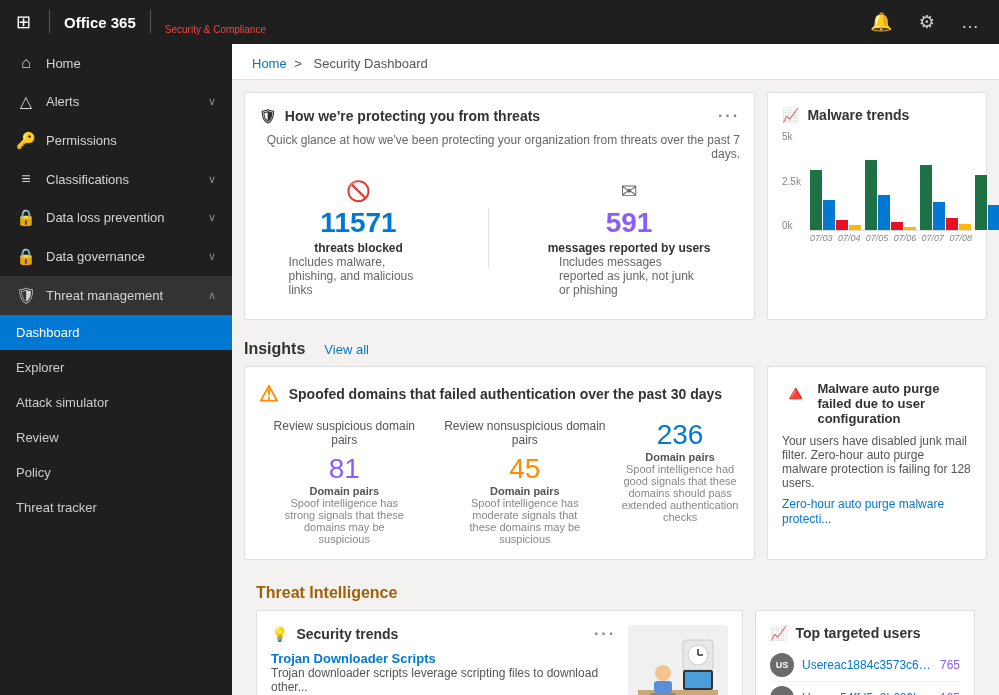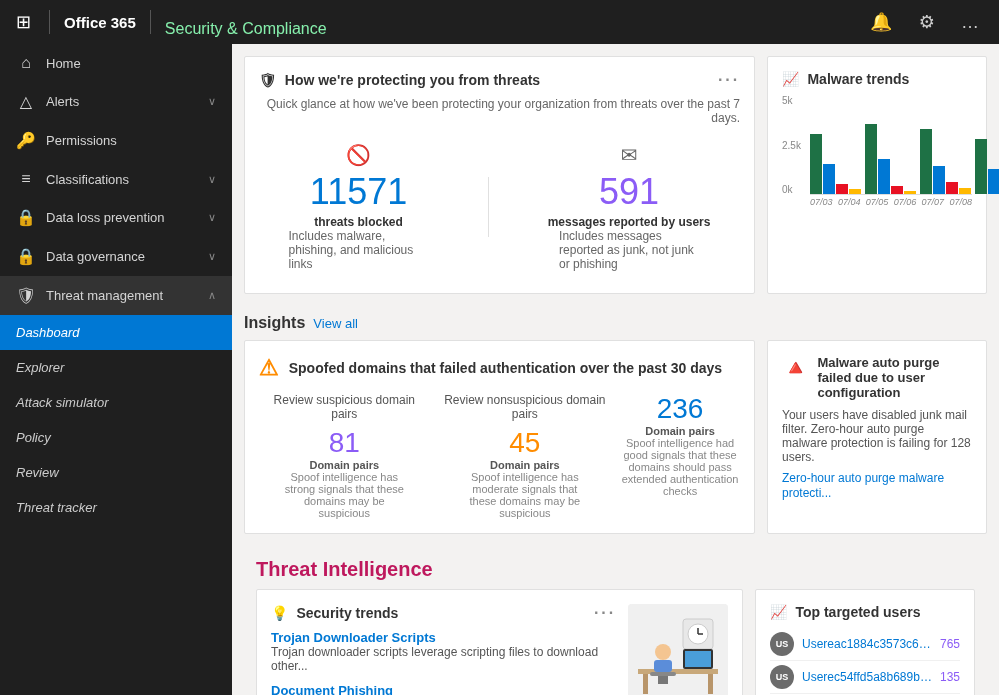--- a/index.html
+++ b/index.html
@@ -3,32 +3,32 @@
   <meta charset="utf-8">
   <style>
     * { box-sizing: border-box; margin: 0; padding: 0; }
     body { font-family: 'Segoe UI', Arial, sans-serif; font-size: 13px; background: #f3f2f1; color: #333; display: flex; flex-direction: column; height: 695px; overflow: hidden; }
 
     
     .topbar { height: 44px; background: #1f1f1f; display: flex; align-items: center; padding: 0 12px; gap: 10px; flex-shrink: 0; }
     .topbar-grid { color: #fff; font-size: 18px; cursor: pointer; padding: 4px; }
     .topbar-divider { width: 1px; height: 24px; background: #555; margin: 0 4px; }
     .topbar-office { color: #fff; font-size: 15px; font-weight: 600; }
-    .topbar-app { color: #86efac; font-size: 16px; margin-top: 14px; }
+    .topbar-app { color: #ef4444; font-size: 10px; margin-top: 14px; }
     .topbar-spacer { flex: 1; }
     .topbar-icon { color: #ccc; font-size: 18px; padding: 4px 8px; cursor: pointer; }
 
     
     .main-layout { display: flex; flex: 1; overflow: hidden; }
 
     
     .sidebar { width: 232px; background: #1f1f1f; color: #d4d4d4; display: flex; flex-direction: column; overflow-y: auto; flex-shrink: 0; }
     .sidebar-item { display: flex; align-items: center; padding: 10px 16px; cursor: pointer; font-size: 13px; gap: 10px; }
     .sidebar-item.active { background: #333; }
-    .sidebar-item.sub { font-size: 13px; color: #ccc; font-style: italic; }
+    .sidebar-item.sub { font-size: 13px; color: #ccc; }
     .sidebar-item.sub.active { background: #0078d4; color: #fff; }
     .sidebar-item .chevron { margin-left: auto; font-size: 11px; color: #888; }
     .sidebar-item .icon { font-size: 16px; width: 20px; text-align: center; }
 
     
     .content { flex: 1; overflow-y: auto; background: #f3f2f1; }
     .content-inner { padding: 0; }
 
     
     .breadcrumb { padding: 12px 20px 8px; font-size: 13px; color: #555; background: #fff; border-bottom: 1px solid #e0e0e0; }
@@ -38,29 +38,29 @@
     
     .dashboard-grid { display: grid; grid-template-columns: 1fr 220px; gap: 0; padding: 12px; gap: 12px; }
     .card { background: #fff; border: 1px solid #e0e0e0; border-radius: 2px; padding: 14px; }
     .card-title { font-size: 14px; font-weight: 600; color: #333; display: flex; align-items: center; gap: 8px; margin-bottom: 8px; }
     .card-subtitle { font-size: 12px; color: #666; text-align: right; margin-bottom: 10px; }
     .card-dots { margin-left: auto; color: #888; cursor: pointer; font-size: 16px; letter-spacing: 2px; }
 
     
     .threats-stats { display: flex; justify-content: space-around; align-items: center; padding: 8px 0; }
     .stat-block { text-align: center; }
-    .stat-number { font-size: 36px; font-weight: 400; color: #0078d4; }
+    .stat-number { font-size: 28px; font-weight: 700; color: #0078d4; }
     .stat-number.orange { color: #8b5cf6; }
     .stat-label { font-size: 12px; font-weight: 600; color: #333; margin-top: 2px; }
     .stat-sublabel { font-size: 12px; color: #666; max-width: 140px; margin: 0 auto; text-align: left; }
     .stat-icon { font-size: 20px; color: #666; margin-bottom: 4px; }
     .stat-divider { width: 1px; background: #e0e0e0; height: 60px; }
 
     
-    .insights-header { display: flex; align-items: center; gap: 8px; padding: 8px 12px; }
+    .insights-header { display: flex; align-items: center; gap: 19px; padding: 8px 12px; }
     .insights-title { font-size: 16px; font-weight: 600; color: #333; }
     .insights-viewall { color: #0078d4; font-size: 13px; cursor: pointer; }
 
     .insight-card { background: #fff; border: 1px solid #e0e0e0; border-radius: 2px; padding: 14px; }
     .insight-card-title { font-size: 14px; font-weight: 600; display: flex; align-items: center; gap: 10px; margin-bottom: 12px; }
     .warning-icon { color: #ff8c00; font-size: 22px; }
     .error-icon { color: #d83b01; font-size: 22px; }
 
     .domain-stats { display: flex; justify-content: space-around; text-align: center; }
     .domain-stat-label { font-size: 12px; color: #555; margin-bottom: 6px; }
@@ -68,21 +68,21 @@
     .domain-stat-number.red { color: #8b5cf6; }
     .domain-stat-number.orange { color: #ff8c00; }
     .domain-stat-number.blue { color: #0078d4; }
     .domain-stat-sub { font-size: 11px; color: #888; max-width: 120px; margin: 0 auto; }
     .domain-type { font-size: 11px; font-weight: 600; color: #555; }
 
     
     .malware-card { background: #fff; border: 1px solid #e0e0e0; border-radius: 2px; padding: 14px; }
 
     
-    .threat-intel-header { font-size: 20px; font-weight: 600; padding: 12px 12px 8px; color: #be185d; }
+    .threat-intel-header { font-size: 16px; font-weight: 600; padding: 12px 12px 8px; color: #a16207; }
     .threat-intel-grid { display: grid; grid-template-columns: 1fr 220px; gap: 12px; padding: 0 12px 12px; }
 
     .security-trends-card { background: #fff; border: 1px solid #e0e0e0; border-radius: 2px; padding: 14px; display: flex; gap: 12px; }
     .security-trends-list { flex: 1; }
     .security-trend-item { margin-bottom: 10px; }
     .security-trend-title { color: #0078d4; font-size: 13px; font-weight: 600; cursor: pointer; }
     .security-trend-desc { font-size: 12px; color: #555; }
 
     .security-trends-image { width: 100px; height: 100px; background: #f0f0f0; border-radius: 4px; flex-shrink: 0; display: flex; align-items: center; justify-content: center; overflow: hidden; }
     
@@ -162,33 +162,38 @@
     <div class="sidebar-item sub active">
       <span>Dashboard</span>
     </div>
     <div class="sidebar-item sub">
       <span>Explorer</span>
     </div>
     <div class="sidebar-item sub">
       <span>Attack simulator</span>
     </div>
     <div class="sidebar-item sub">
+      <span>Review</span>
+    </div>
+    <div class="sidebar-item sub">
       <span>Policy</span>
-    </div>
-    <div class="sidebar-item sub">
-      <span>Review</span>
     </div>
     <div class="sidebar-item sub">
       <span>Threat tracker</span>
     </div>
   </div>
 
   <div class="content">
     <div class="content-inner">
 
+      <div class="breadcrumb">
+        <a>Home</a>
+        <span>&gt;</span>
+        <span>Security Dashboard</span>
+      </div>
 
       <div class="dashboard-grid">
 
         <div class="card">
           <div class="card-title">
             <span>🛡</span>
             <span>How we're protecting you from threats</span>
             <span class="card-dots">···</span>
           </div>
           <div class="card-subtitle">Quick glance at how we've been protecting your organization from threats over the past 7 days.</div>

